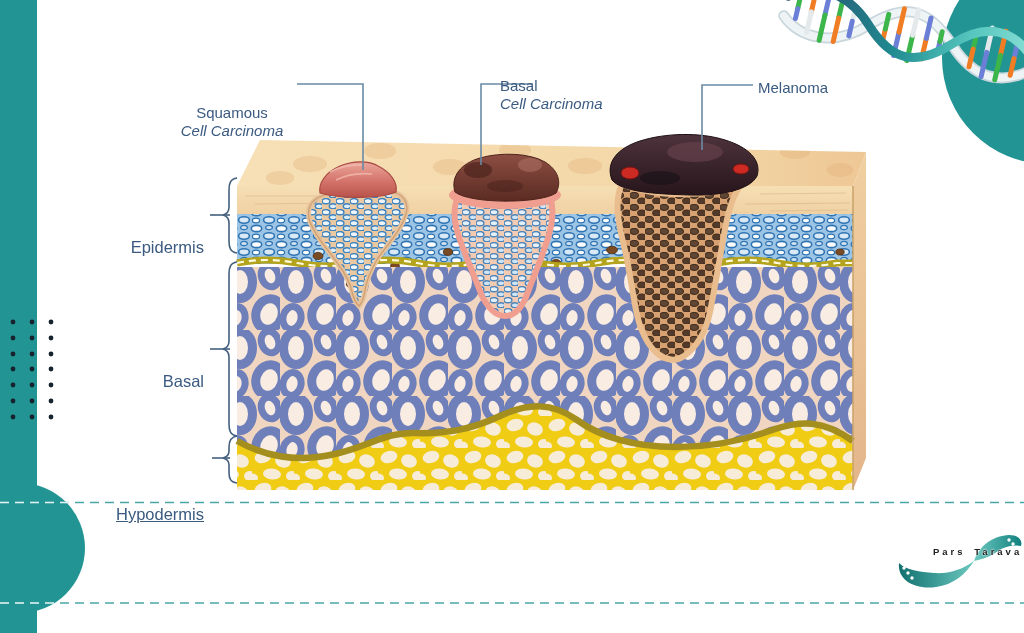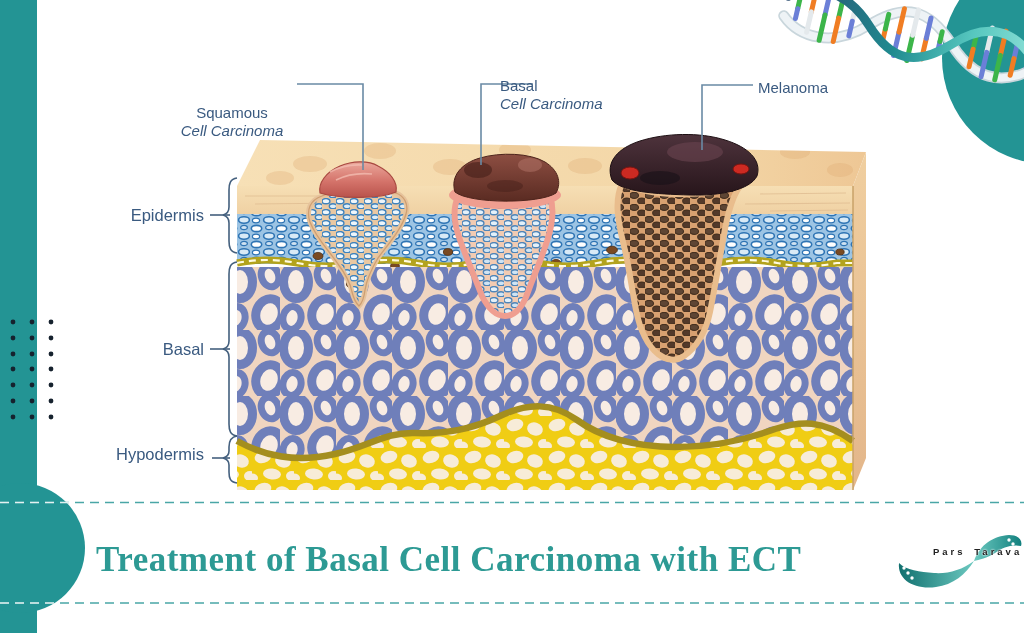--- a/index.html
+++ b/index.html
@@ -4,24 +4,24 @@
 <style>
   html,body{margin:0;padding:0;background:#ffffff;}
   #stage{position:relative;width:1024px;height:633px;overflow:hidden;background:#ffffff;
          font-family:"Liberation Sans", sans-serif;}
   #base-art{position:absolute;left:0;top:0;}
   .lbl{position:absolute;color:#3a5a80;font-size:15px;line-height:18px;font-weight:500;}
   .lbl .l2{display:block;font-style:italic;}
   #label-squamous{left:168px;top:77px;width:128px;text-align:center;margin-top:27px;}
   #label-basal{left:500px;top:77px;width:128px;text-align:left;}
   #label-melanoma{left:758px;top:79px;width:120px;text-align:left;}
-  .layer-lbl{position:absolute;color:#3a5a80;font-size:16.5px;font-weight:500;width:120px;text-align:right;}
+  .layer-lbl{position:absolute;color:#3a5a80;font-size:16.5px;font-weight:500;width:120px;text-align:right;margin-top:32px;}
   #label-epidermis{left:84px;top:206px;}
   #label-dermis{left:84px;top:340px;}
-  #label-hypodermis{left:84px;top:445px;}
+  #label-hypodermis{left:84px;top:473px;text-decoration:underline;}
   #footer-title{position:absolute;left:96px;top:540px;width:810px;
     font-family:"Liberation Serif", serif;font-weight:bold;font-size:35px;color:#2d9a94;
     letter-spacing:0.5px;white-space:nowrap;}
   #logo-text{position:absolute;left:900px;top:546px;font-size:9.5px;font-weight:bold;color:#222;
     letter-spacing:3px;white-space:nowrap;text-shadow:0 0 2px #fff,0 0 2px #fff;padding-left:33px;}
   #logo-text .gap{letter-spacing:0;padding:0 3px;}
 </style>
 </head>
 <body>
 
@@ -320,17 +320,16 @@
   <span class="l2">Cell Carcinoma</span>
 </div>
 <div class="lbl" id="label-melanoma">
   <span>Melanoma</span>
 </div>
 
 <div class="layer-lbl" id="label-epidermis">Epidermis</div>
 <div class="layer-lbl" id="label-dermis">Basal</div>
 <div class="layer-lbl" id="label-hypodermis">Hypodermis</div>
 
-<div id="footer-title">Treatment of Basal Cell Carcinoma with ECT</div>
 
 <div id="logo-text"><span>Pars</span><span class="gap">&nbsp;</span><span>Tarava</span></div>
 
 </div>
 
 </body></html>

